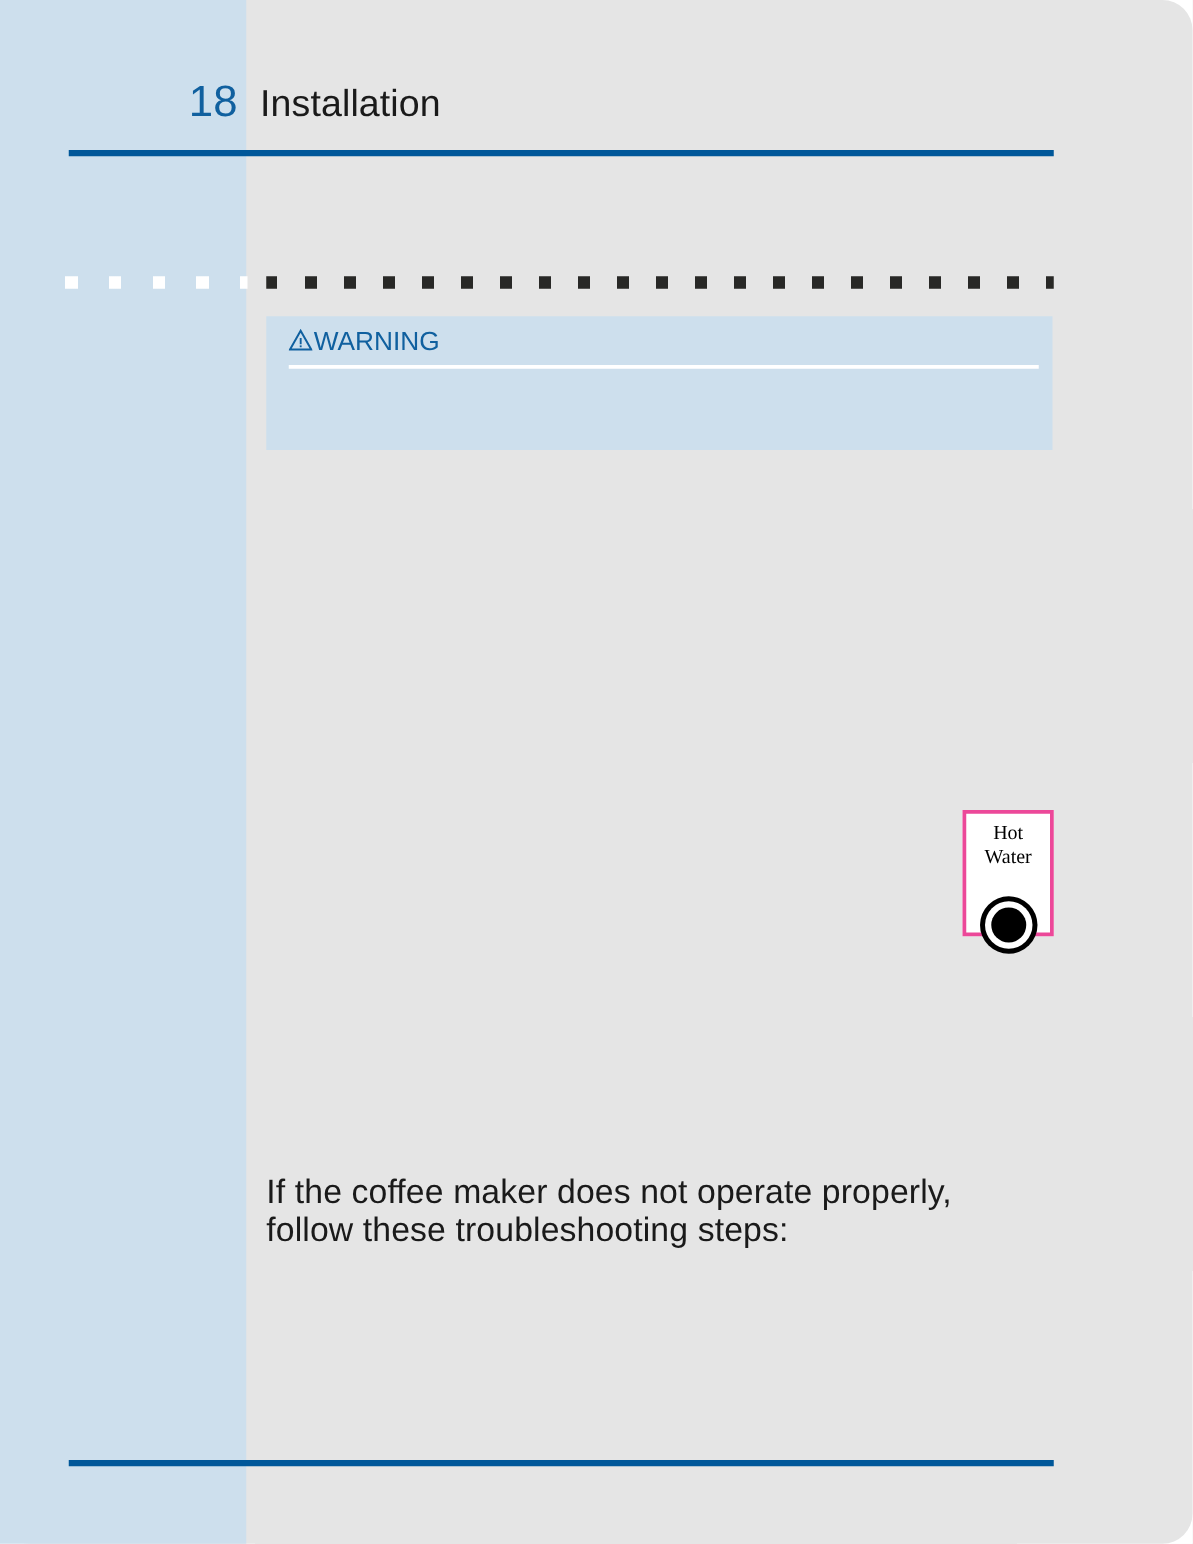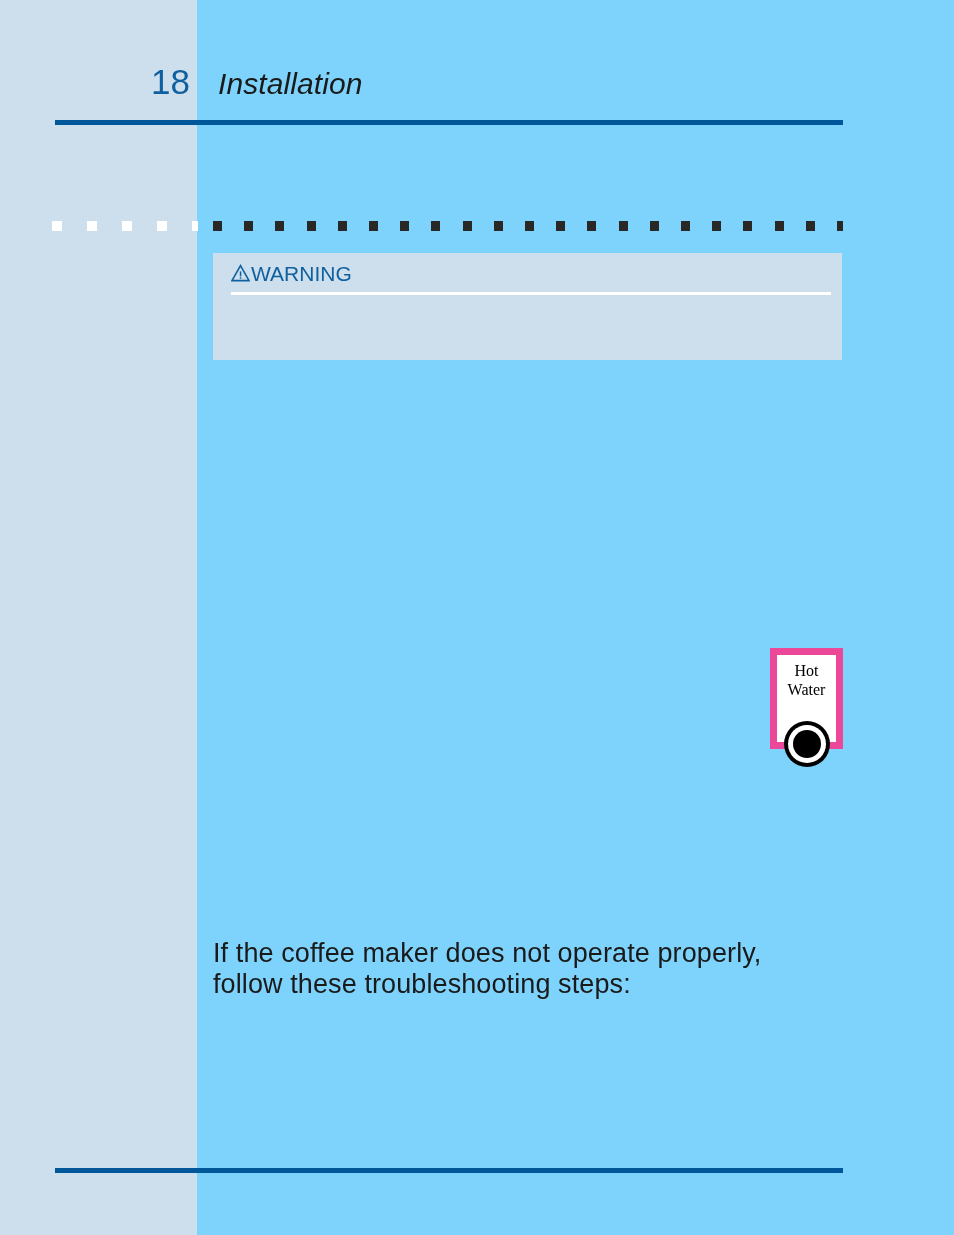--- a/index.html
+++ b/index.html
@@ -13,21 +13,22 @@
     position: relative;
     overflow: hidden;
     font-family: "Liberation Sans", sans-serif;
     -webkit-font-smoothing: antialiased;
   }
 
   
   #page {
     position: absolute;
     inset: 0;
-    background: #7dd3fc;
+    background: #e5e5e5;
+    border-radius: 24px;
   }
 
   
   #sidebar-band {
     position: absolute;
     left: 0;
     top: 0;
     width: 197px;
     height: 1235px;
     background: #cddfed;
@@ -40,27 +41,26 @@
     top: 62px;
     width: 52px;
     text-align: right;
     font-size: 35px;
     line-height: 40px;
     color: #10609f;
     letter-spacing: 0px;
   }
   #chapter-title {
     position: absolute;
-    left: 218px;
+    left: 208px;
     top: 64px;
     font-size: 30px;
     line-height: 40px;
     color: #1a1a1a;
     letter-spacing: 0.1px;
-    font-style: italic;
   }
   #header-rule {
     position: absolute;
     left: 55px;
     top: 120px;
     width: 788px;
     height: 5px;
     background: #005799;
   }
 
@@ -141,21 +141,21 @@
   }
 
   
   #hotwater-figure {
     position: absolute;
     left: 770px;
     top: 648px;
     width: 73px;
     height: 101px;
     box-sizing: border-box;
-    border: 7px solid #ec4899;
+    border: 3px solid #ec4899;
     background: #ffffff;
   }
   #hotwater-label {
     position: absolute;
     left: 0;
     right: 0;
     top: 6px;
     text-align: center;
     font-family: "Liberation Serif", serif;
     font-size: 16px;

